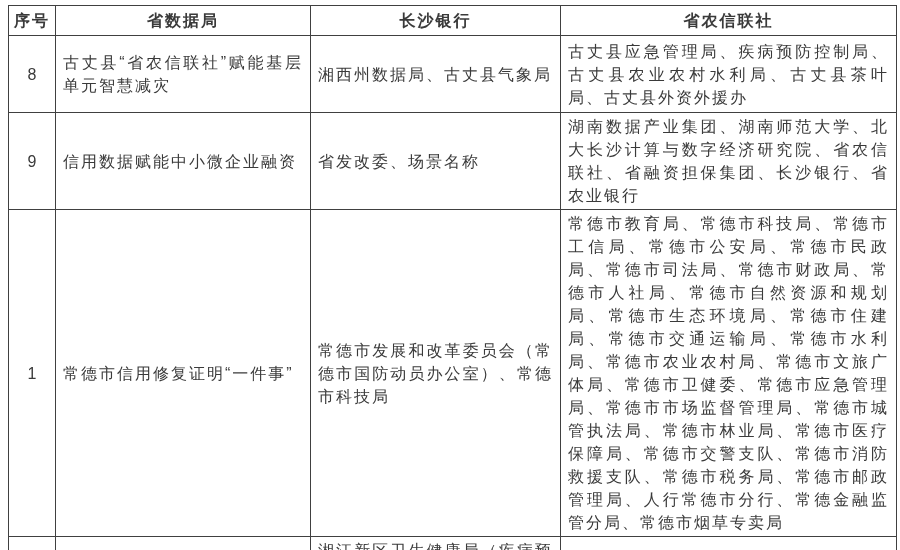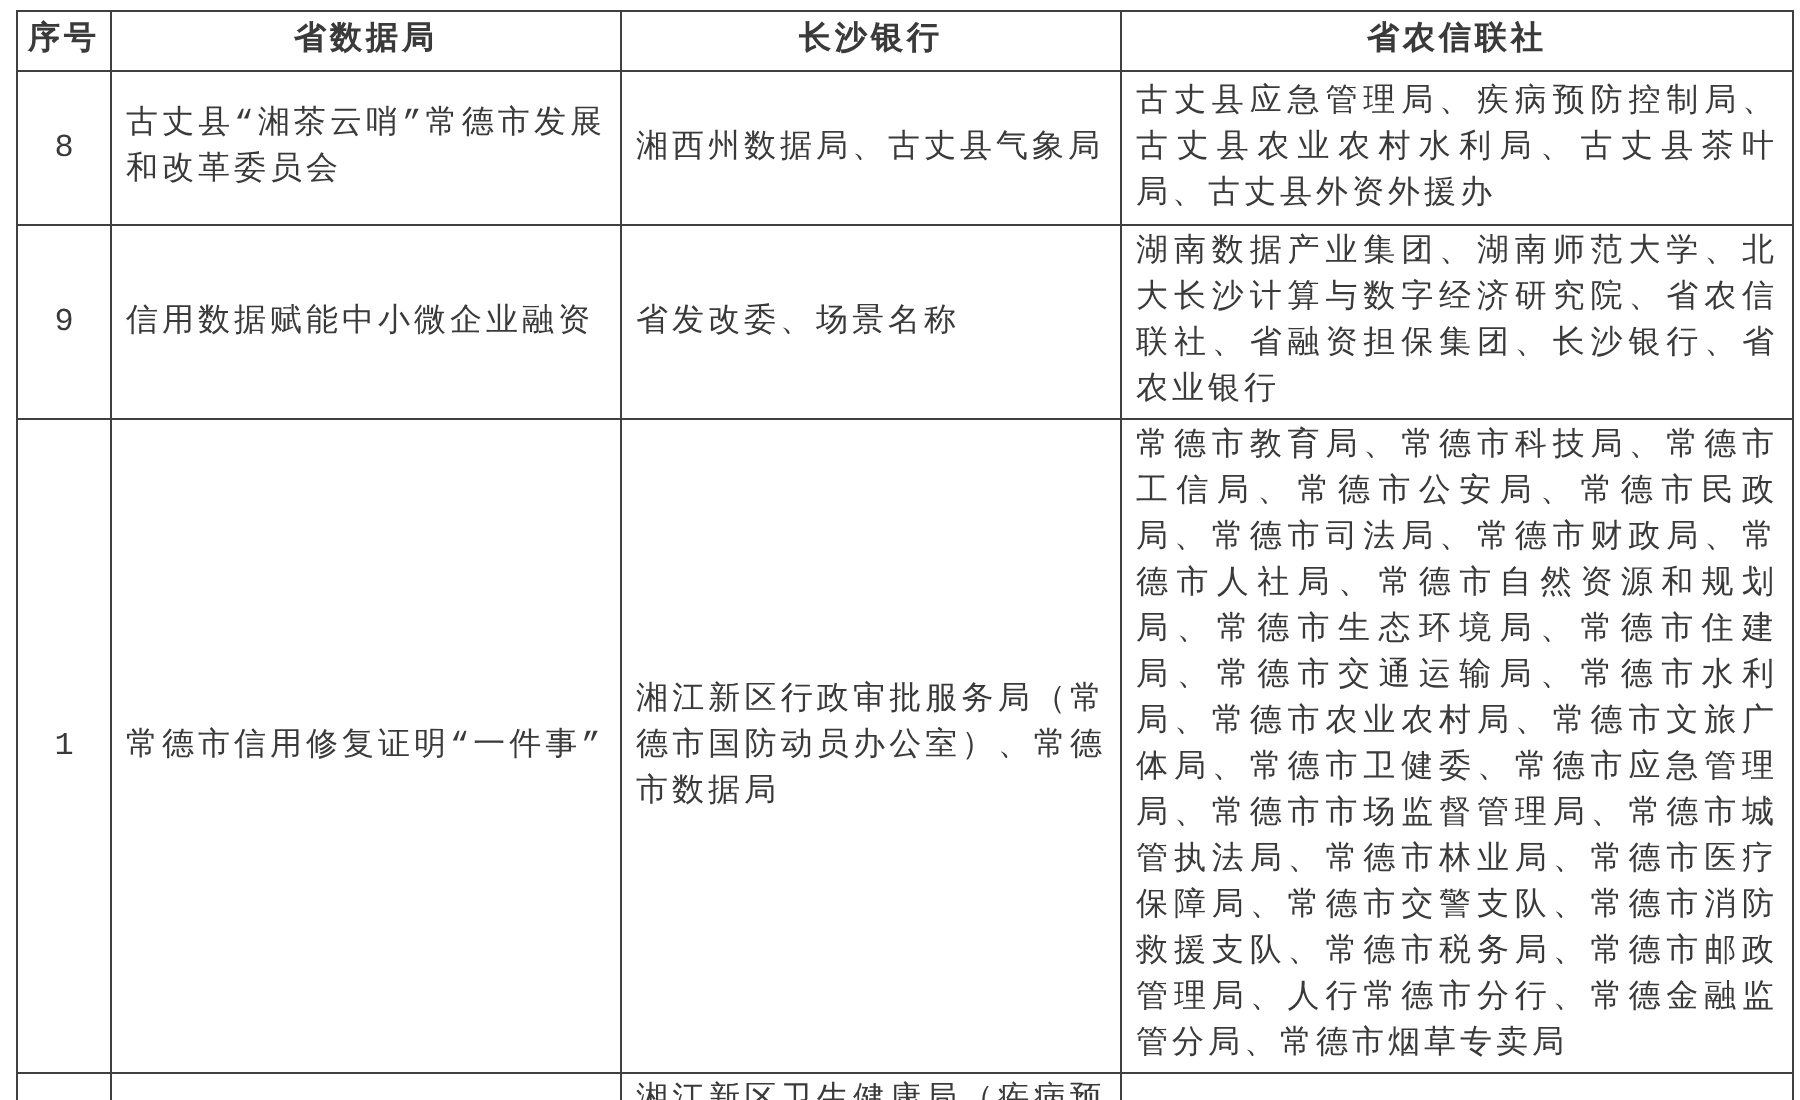--- a/index.html
+++ b/index.html
@@ -8,21 +8,21 @@
     background: #ffffff;
     width: 900px;
     height: 550px;
     overflow: hidden;
   }
   .page {
     position: relative;
     width: 900px;
     height: 550px;
     background: #ffffff;
-    font-family: Liberation Mono, monospace;
+    font-family: Liberation Sans, sans-serif;
     color: #3a3a3a;
   }
   table.doc-table {
     position: absolute;
     left: 8px;
     top: 5px;
     width: 888px;
     border-collapse: collapse;
     table-layout: fixed;
     font-size: 16px;
@@ -76,34 +76,34 @@
       <tr>
         <th>序号</th>
         <th>省数据局</th>
         <th>长沙银行</th>
         <th>省农信联社</th>
       </tr>
     </thead>
     <tbody>
       <tr class="row-8">
         <td class="num-cell">8</td>
-        <td class="text-cell">古丈县“湘茶云哨”常德市发展和改革委员会</td>
+        <td class="text-cell">古丈县“省农信联社”赋能基层单元智慧减灾</td>
         <td class="text-cell">湘西州数据局、古丈县气象局</td>
         <td class="text-cell">古丈县应急管理局、疾病预防控制局、古丈县农业农村水利局、古丈县茶叶局、古丈县外资外援办</td>
       </tr>
       <tr class="row-9">
         <td class="num-cell">9</td>
         <td class="text-cell">信用数据赋能中小微企业融资</td>
         <td class="text-cell">省发改委、场景名称</td>
         <td class="text-cell">湖南数据产业集团、湖南师范大学、北大长沙计算与数字经济研究院、省农信联社、省融资担保集团、长沙银行、省农业银行</td>
       </tr>
       <tr class="row-10">
         <td class="num-cell">1</td>
         <td class="text-cell">常德市信用修复证明“一件事”</td>
-        <td class="text-cell">湘江新区行政审批服务局（常德市国防动员办公室）、常德市数据局</td>
+        <td class="text-cell">常德市发展和改革委员会（常德市国防动员办公室）、常德市科技局</td>
         <td class="text-cell">常德市教育局、常德市科技局、常德市工信局、常德市公安局、常德市民政局、常德市司法局、常德市财政局、常德市人社局、常德市自然资源和规划局、常德市生态环境局、常德市住建局、常德市交通运输局、常德市水利局、常德市农业农村局、常德市文旅广体局、常德市卫健委、常德市应急管理局、常德市市场监督管理局、常德市城管执法局、常德市林业局、常德市医疗保障局、常德市交警支队、常德市消防救援支队、常德市税务局、常德市邮政管理局、人行常德市分行、常德金融监管分局、常德市烟草专卖局</td>
       </tr>
       <tr class="row-11">
         <td class="num-cell">11</td>
         <td class="text-cell">AI 赋能智慧就医，提质增效惠民生</td>
         <td class="text-cell">湘江新区卫生健康局（疾病预防控制局）、湘江新区行政审批服务局</td>
         <td class="text-cell">长沙软件园有限公司</td>
       </tr>
     </tbody>
   </table>

